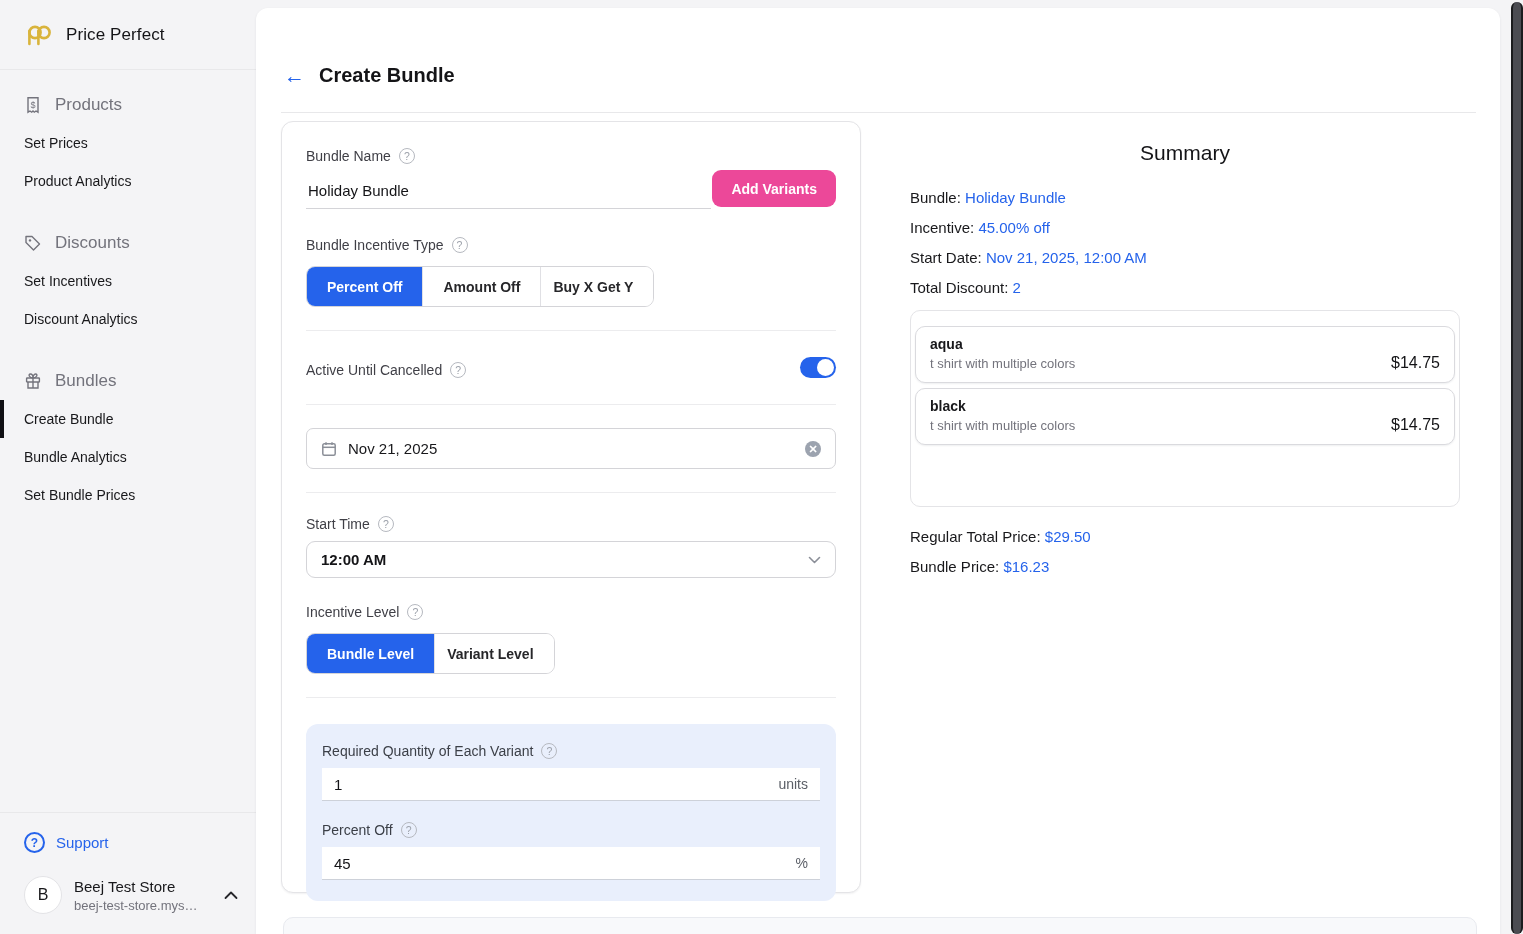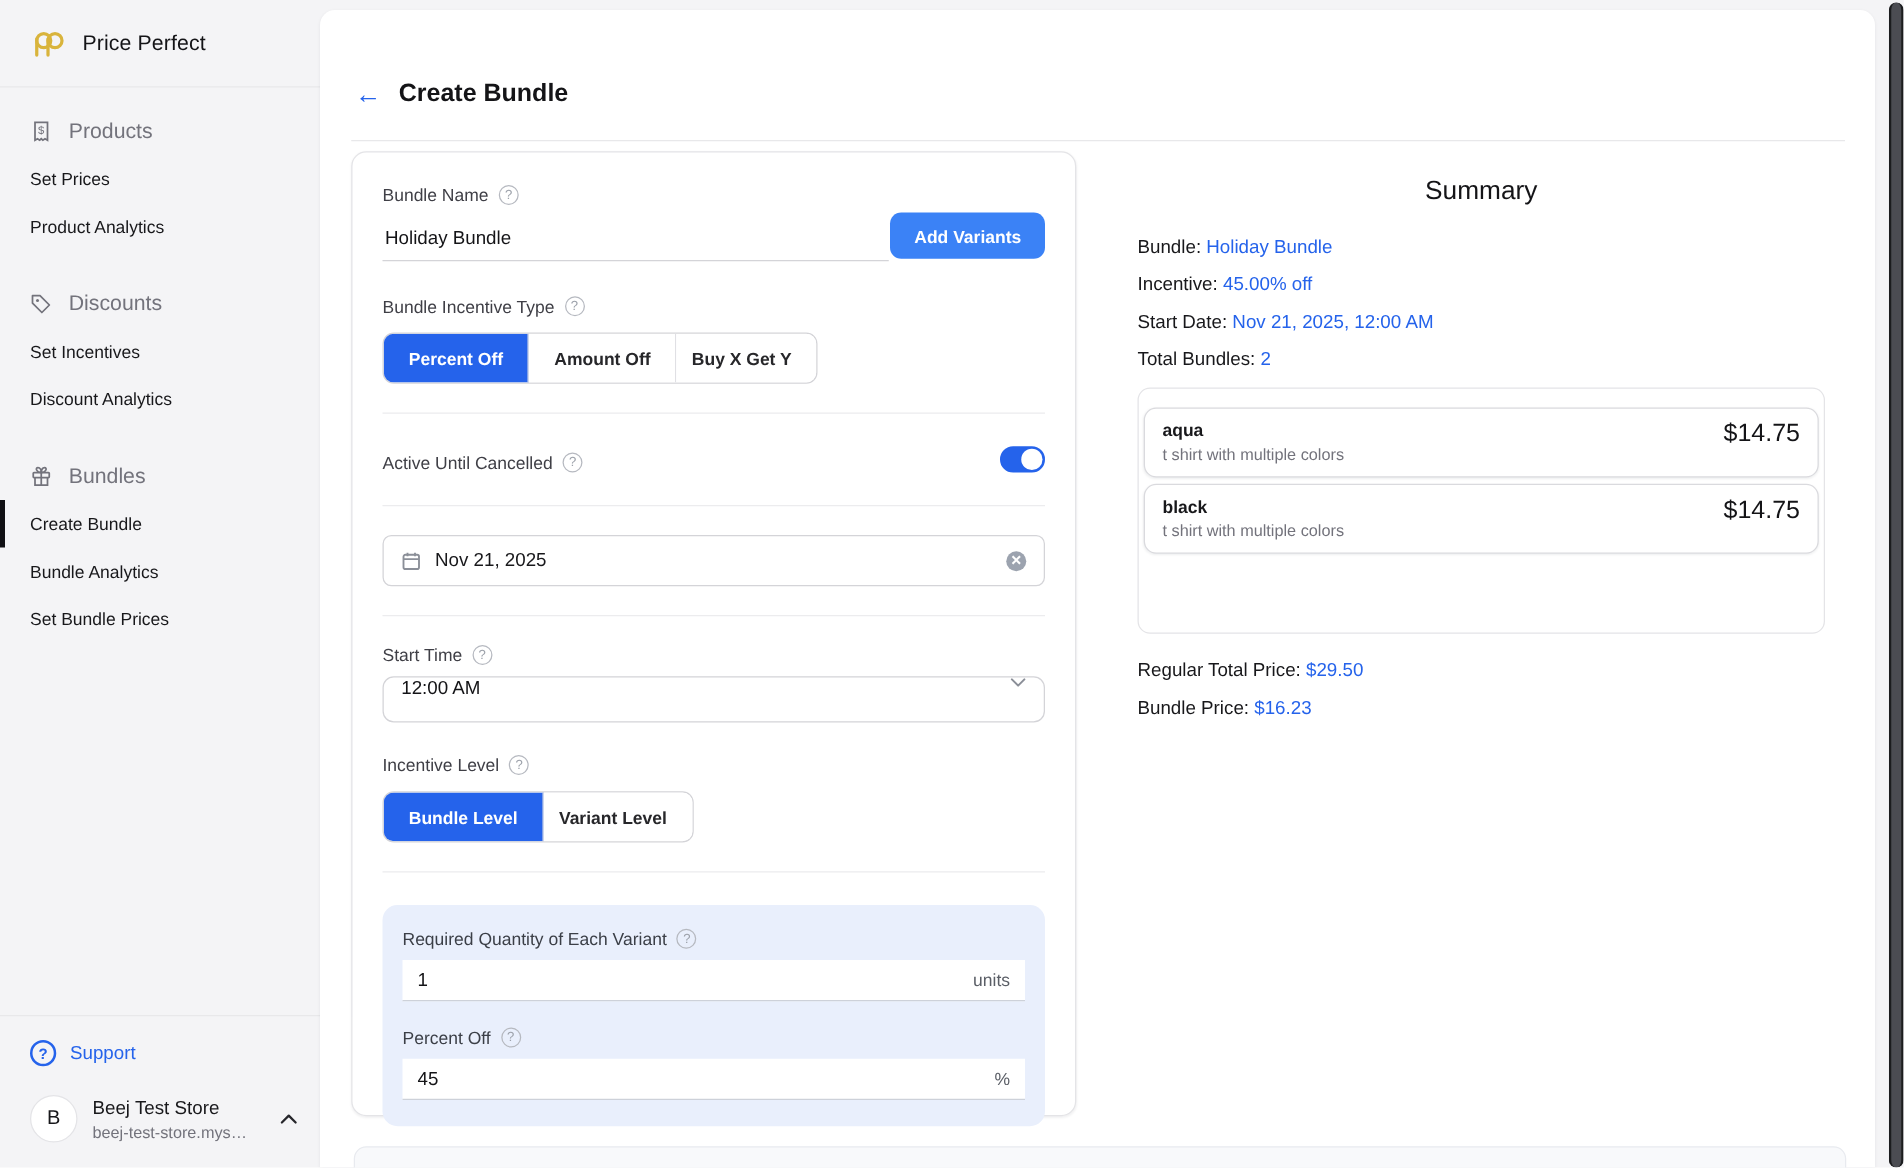--- a/index.html
+++ b/index.html
@@ -78,21 +78,21 @@
     color: #9ca1aa; font-size: 10.5px; display: inline-flex; align-items: center; justify-content: center;
     cursor: pointer; flex: none;
   }
   .name-row { display: flex; align-items: flex-start; justify-content: space-between; }
   .underline-input {
     width: 405px; border: none; border-bottom: 1px solid #d4d4d8; outline: none;
     font-family: "Liberation Sans", sans-serif; font-size: 15px; color: #141417;
     padding: 10px 2px 9px; margin-top: 8px; background: transparent;
   }
   .btn-primary {
-    background: #3b82f6; color: #fff; border: none; border-radius: 9px;
+    background: #ec4899; color: #fff; border: none; border-radius: 9px;
     font-family: "Liberation Sans", sans-serif; font-size: 14px; font-weight: 700;
     height: 37px; padding: 0 19px; margin-top: 22px; cursor: pointer;
   }
   .mt { margin-top: 28px; }
   .segmented {
     display: inline-flex; margin-top: 13px; border: 1px solid #d4d4d8;
     border-radius: 9px; overflow: hidden; background: #fff;
   }
   .seg {
     background: #fff; border: none; border-right: 1px solid #e0e0e4;
@@ -117,22 +117,22 @@
     font-size: 15px; color: #18181b; cursor: pointer;
   }
   .cal-icon { color: #8b8f98; display: flex; }
   .clear-btn {
     margin-left: auto; width: 16px; height: 16px; border-radius: 50%; background: #9ca3af;
     color: #fff; font-size: 11px; line-height: 16px; text-align: center; cursor: pointer;
     font-weight: 700;
   }
   .select {
     height: 37px; border: 1px solid #d4d4d8; border-radius: 9px; margin-top: 9px;
-    display: flex; align-items: flex-start; justify-content: space-between; padding: 0 14px;
-    font-size: 15px; color: #141417; cursor: pointer;
+    display: flex; align-items: center; justify-content: space-between; padding: 0 14px;
+    font-size: 15px; color: #141417; cursor: pointer; font-weight: bold;
   }
   .chev-down { color: #8b8f98; display: flex; }
   .mt2 { margin-top: 26px; }
   .blue-panel {
     background: #e9effc; border-radius: 12px; margin-top: 26px;
     padding: 19px 16px 21px;
   }
   .blue-panel .field-label { color: #3b3f47; }
   .suffix-input {
     margin-top: 9px; background: #fff; border-bottom: 1px solid #cdd1d9;
@@ -156,21 +156,21 @@
     height: 197px; padding: 15px 4px; overflow: hidden;
   }
   .variant-card {
     border: 1px solid #dadade; border-radius: 10px; background: #fff;
     box-shadow: 0 1px 2px rgba(16,24,40,.07);
     display: flex; align-items: flex-start; justify-content: space-between;
     padding: 9px 14px 10px; margin-bottom: 5px;
   }
   .vname { font-size: 14px; font-weight: 700; color: #18181b; }
   .vdesc { font-size: 13px; color: #73737c; margin-top: 4px; }
-  .vprice { font-size: 20px; color: #141417; margin-top: 0; }
+  .vprice { font-size: 16px; color: #141417; margin-top: 18px; }
   .totals { margin-top: 21px; }
 
   .bottom-panel {
     position: absolute; left: 27px; top: 909px; width: 1194px; height: 60px;
     background: #f8f9fb; border: 1px solid #e8eaef; border-radius: 10px;
   }
 
   
   .scrollbar {
     position: absolute; right: 0; top: 2px; width: 12px; height: 932px;
@@ -373,21 +373,21 @@
       </div>
       <div class="srow">
         <span class="slabel">Incentive:</span>
         <span class="sval">45.00% off</span>
       </div>
       <div class="srow">
         <span class="slabel">Start Date:</span>
         <span class="sval">Nov 21, 2025, 12:00 AM</span>
       </div>
       <div class="srow">
-        <span class="slabel">Total Bundles:</span>
+        <span class="slabel">Total Discount:</span>
         <span class="sval">2</span>
       </div>
 
       <div class="variants-box">
         <div class="variant-card">
           <div>
             <div class="vname">aqua</div>
             <div class="vdesc">t shirt with multiple colors</div>
           </div>
           <div class="vprice">$14.75</div>

